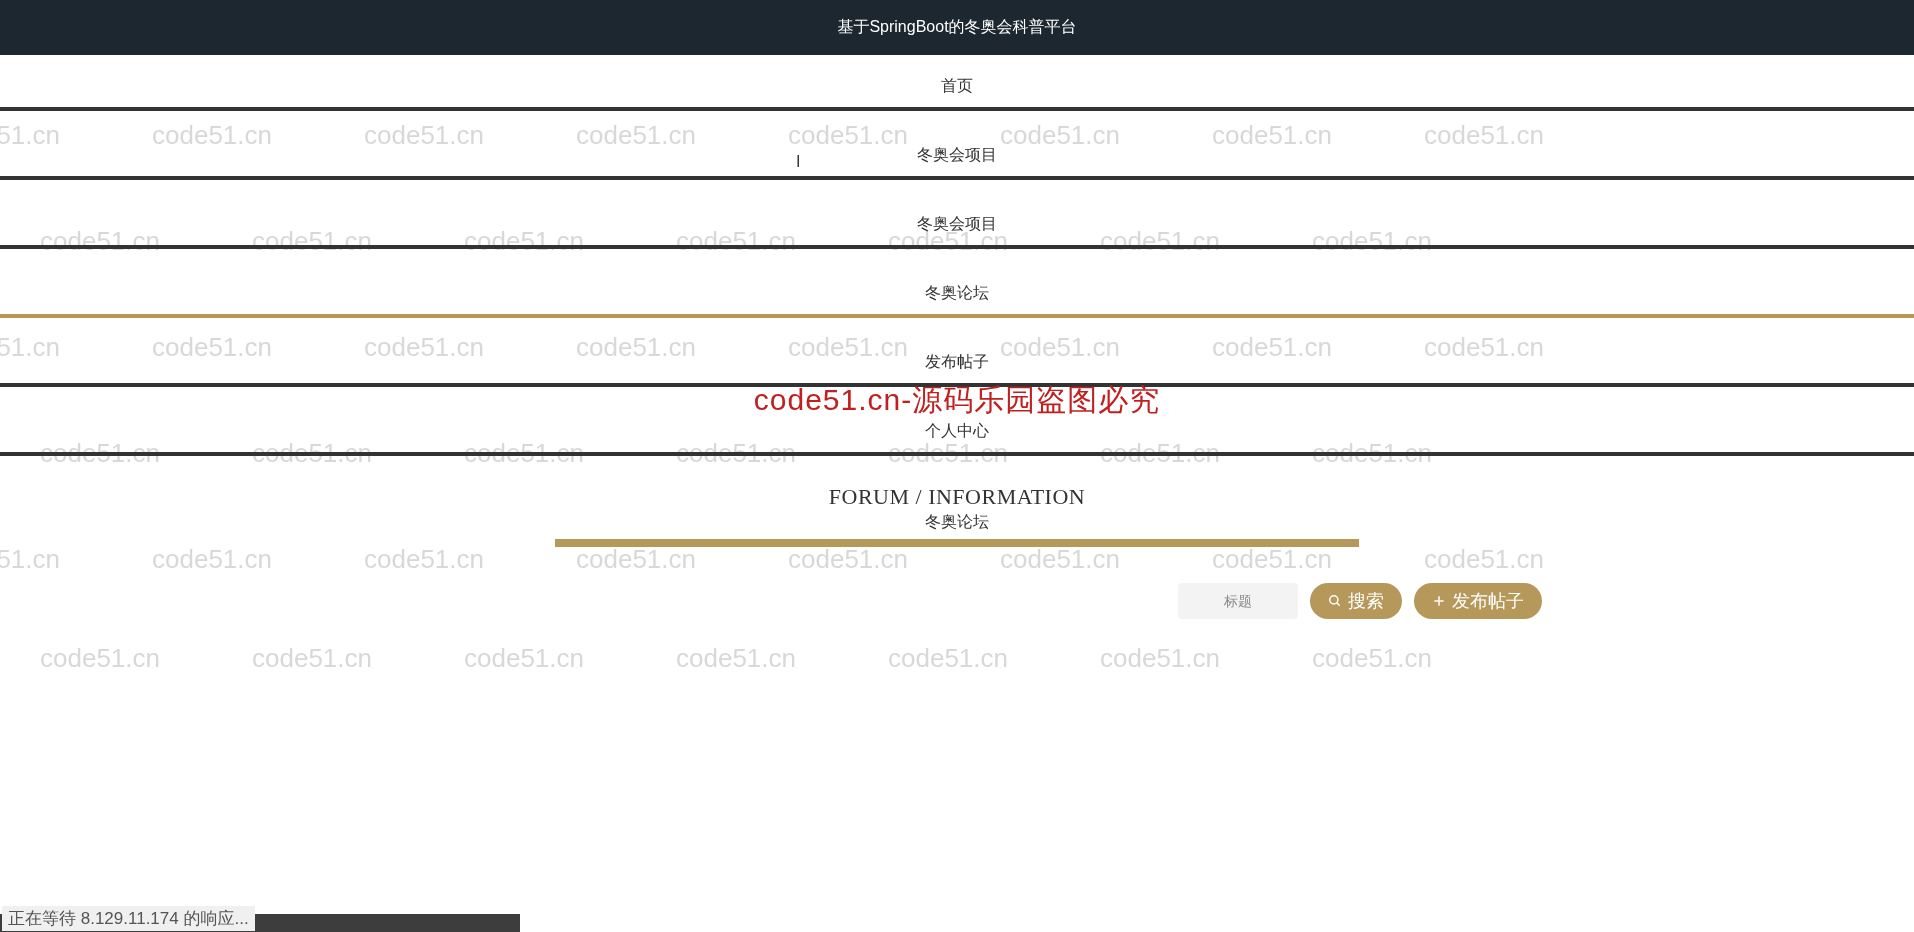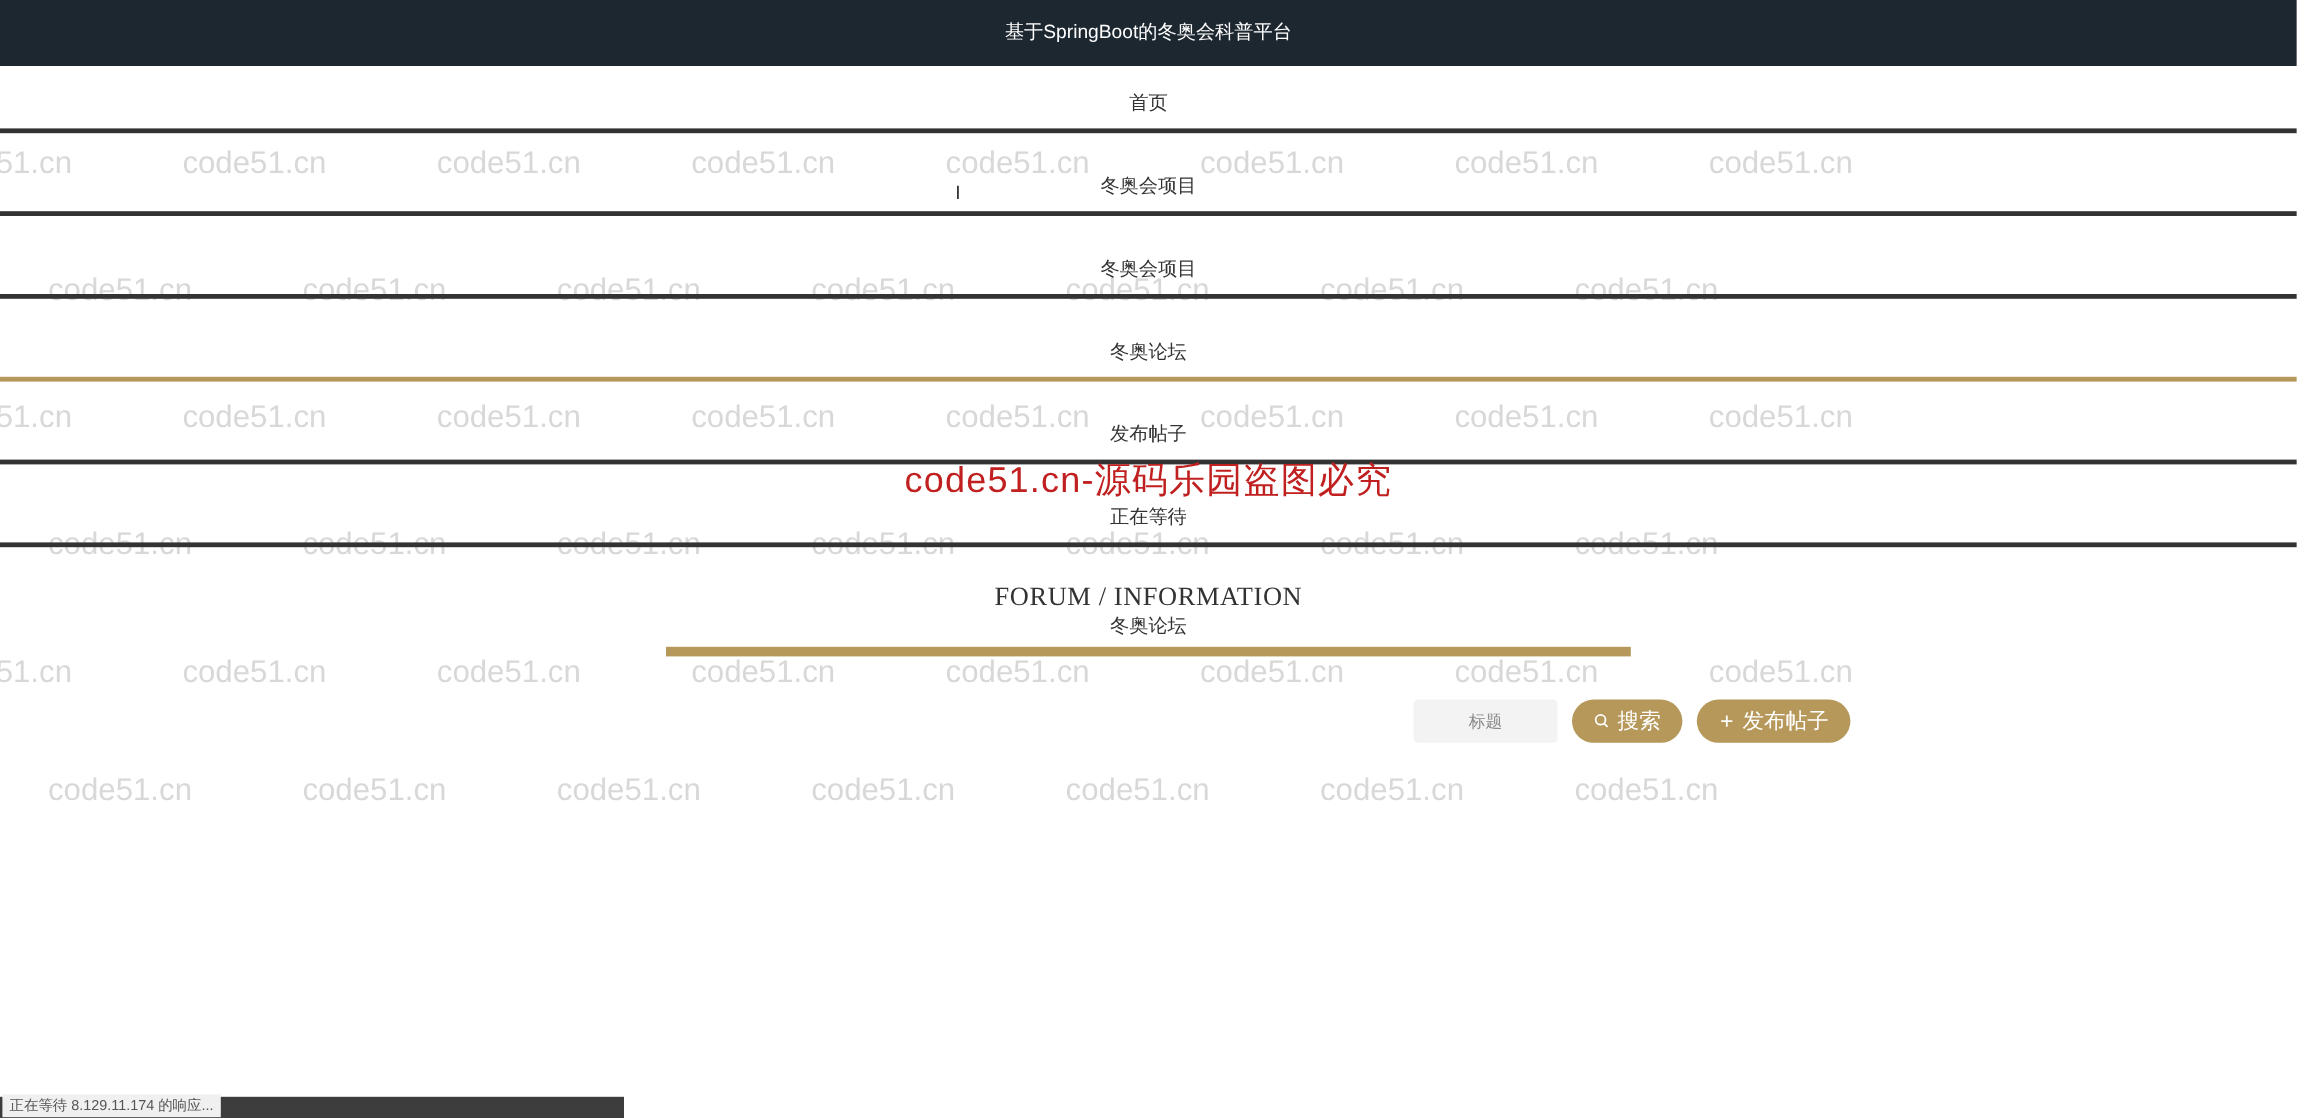--- a/index.html
+++ b/index.html
@@ -136,21 +136,21 @@
       bottom: 0;
       left: 0;
       width: 520px;
       height: 18px;
       background: #3d3d3d;
     }
     .status-text {
       position: absolute;
       bottom: 1px;
       left: 2px;
-      font-size: 12px;
+      font-size: 17px;
       color: #dcdcdc;
       background: #f0f0f0;
       color: #555;
       padding: 1px 6px;
       z-index: 2;
     }
     .cursor-caret {
       position: absolute;
       left: 796px;
       top: 153px;
@@ -226,21 +226,21 @@
 <div class="header-bar">
   <span>基于SpringBoot的冬奥会科普平台</span>
 </div>
 
 <div class="nav-container">
   <div class="nav-item"><span>首页</span></div>
   <div class="nav-item"><span>冬奥会项目</span></div>
   <div class="nav-item"><span>冬奥会项目</span></div>
   <div class="nav-item active"><span>冬奥论坛</span></div>
   <div class="nav-item"><span>发布帖子</span></div>
-  <div class="nav-item"><span>正在等待</span></div>
+  <div class="nav-item"><span>个人中心</span></div>
 </div>
 
 <div class="section-title">
   <div class="section-title-en">FORUM / INFORMATION</div>
   <div class="section-title-cn">冬奥论坛</div>
   <div class="gold-bar"></div>
 </div>
 
 <div class="cursor-caret">I</div>
 

